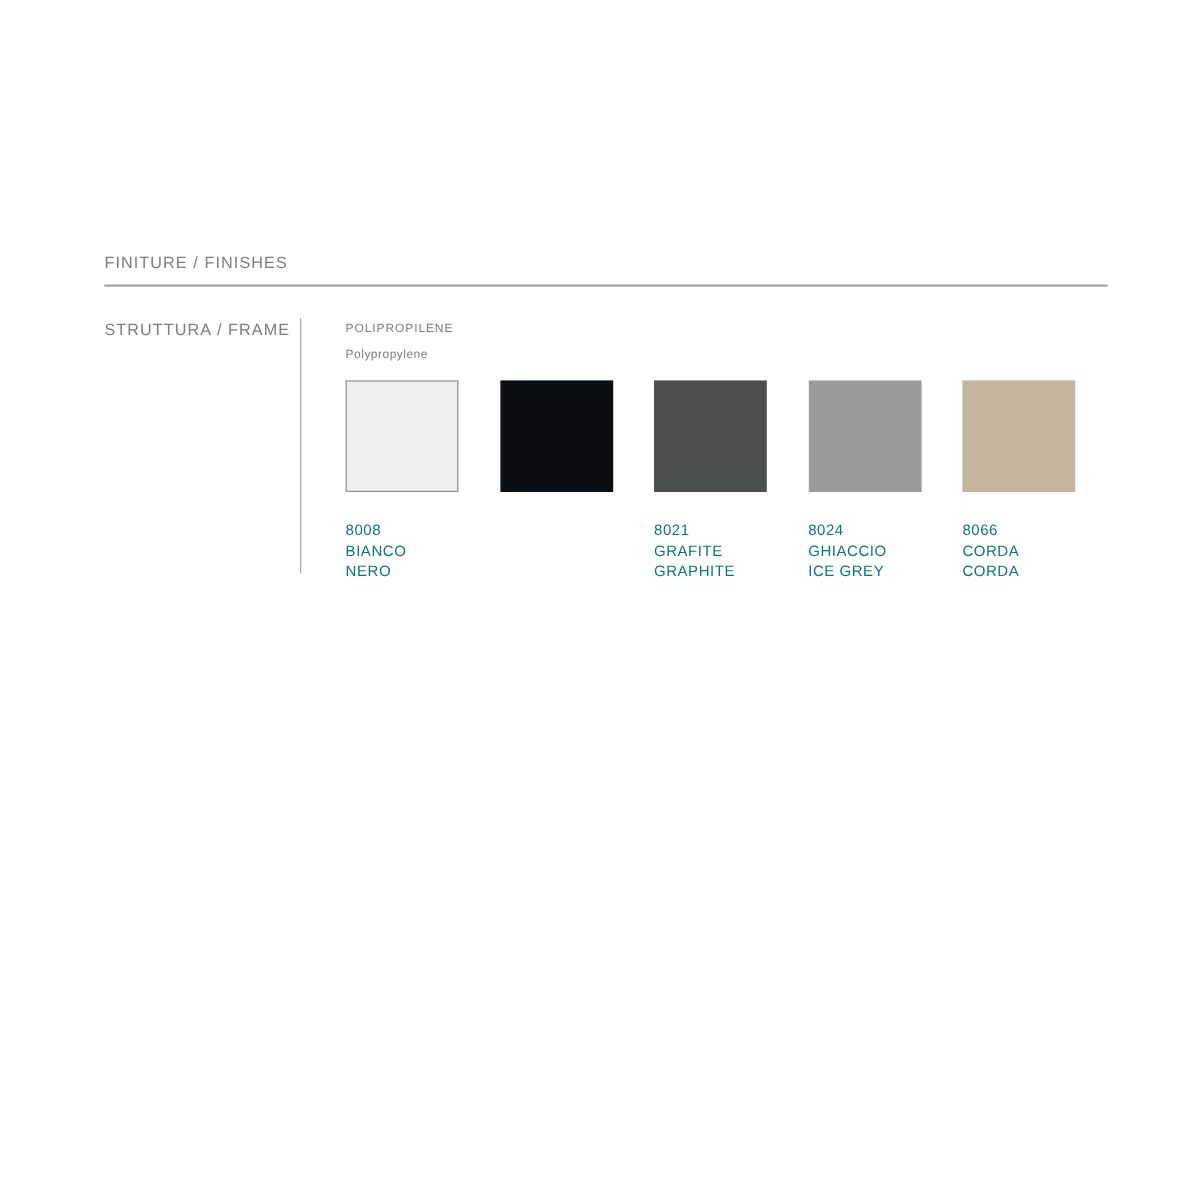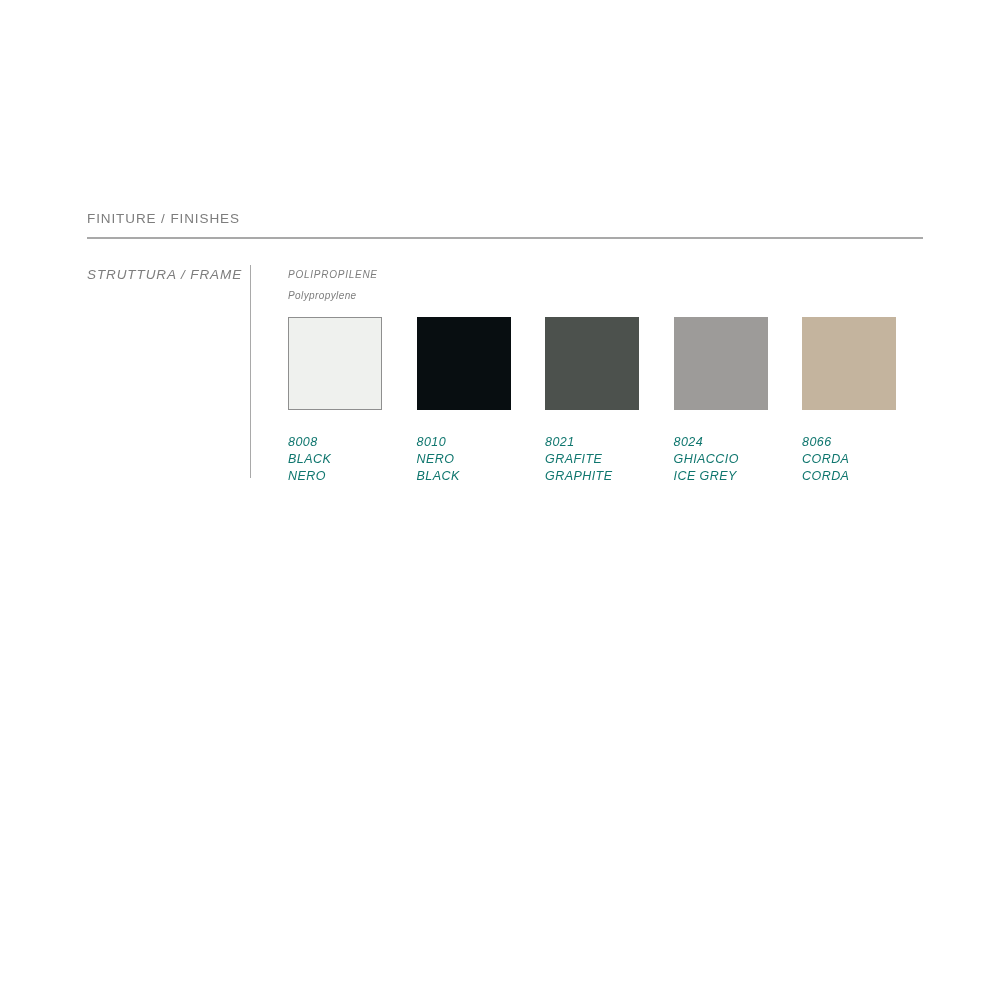--- a/index.html
+++ b/index.html
@@ -45,21 +45,20 @@
     background: #a9a9a9;
   }
 
   
   .finish-row {
     position: absolute;
     left: 87px;
     top: 265px;
     width: 840px;
     height: 215px;
-    font-style: italic;
   }
   .row-label {
     position: absolute;
     left: 0;
     top: 1px;
     font-size: 13.5px;
     font-weight: 400;
     letter-spacing: 0.9px;
     color: #7d7d7d;
     line-height: 18px;
@@ -150,31 +149,26 @@
 
     <div class="row-content">
       <div class="material-name">POLIPROPILENE</div>
       <div class="material-name-en">Polypropylene</div>
 
       <div class="swatch-grid" id="swatch-grid">
           <div class="swatch-cell" style="left: 0px;">
             <div class="swatch-chip bordered" style="background: rgb(239, 241, 238);"></div>
             <div class="swatch-caption">
               <div>8008</div>
-              <div>BLACK</div>
+              <div>BIANCO</div>
               <div>NERO</div>
             </div>
           </div>
           <div class="swatch-cell" style="left: 128.5px;">
             <div class="swatch-chip" style="background: rgb(8, 14, 17);"></div>
-            <div class="swatch-caption">
-              <div>8010</div>
-              <div>NERO</div>
-              <div>BLACK</div>
-            </div>
           </div>
           <div class="swatch-cell" style="left: 257px;">
             <div class="swatch-chip" style="background: rgb(76, 81, 77);"></div>
             <div class="swatch-caption">
               <div>8021</div>
               <div>GRAFITE</div>
               <div>GRAPHITE</div>
             </div>
           </div>
           <div class="swatch-cell" style="left: 385.5px;">

